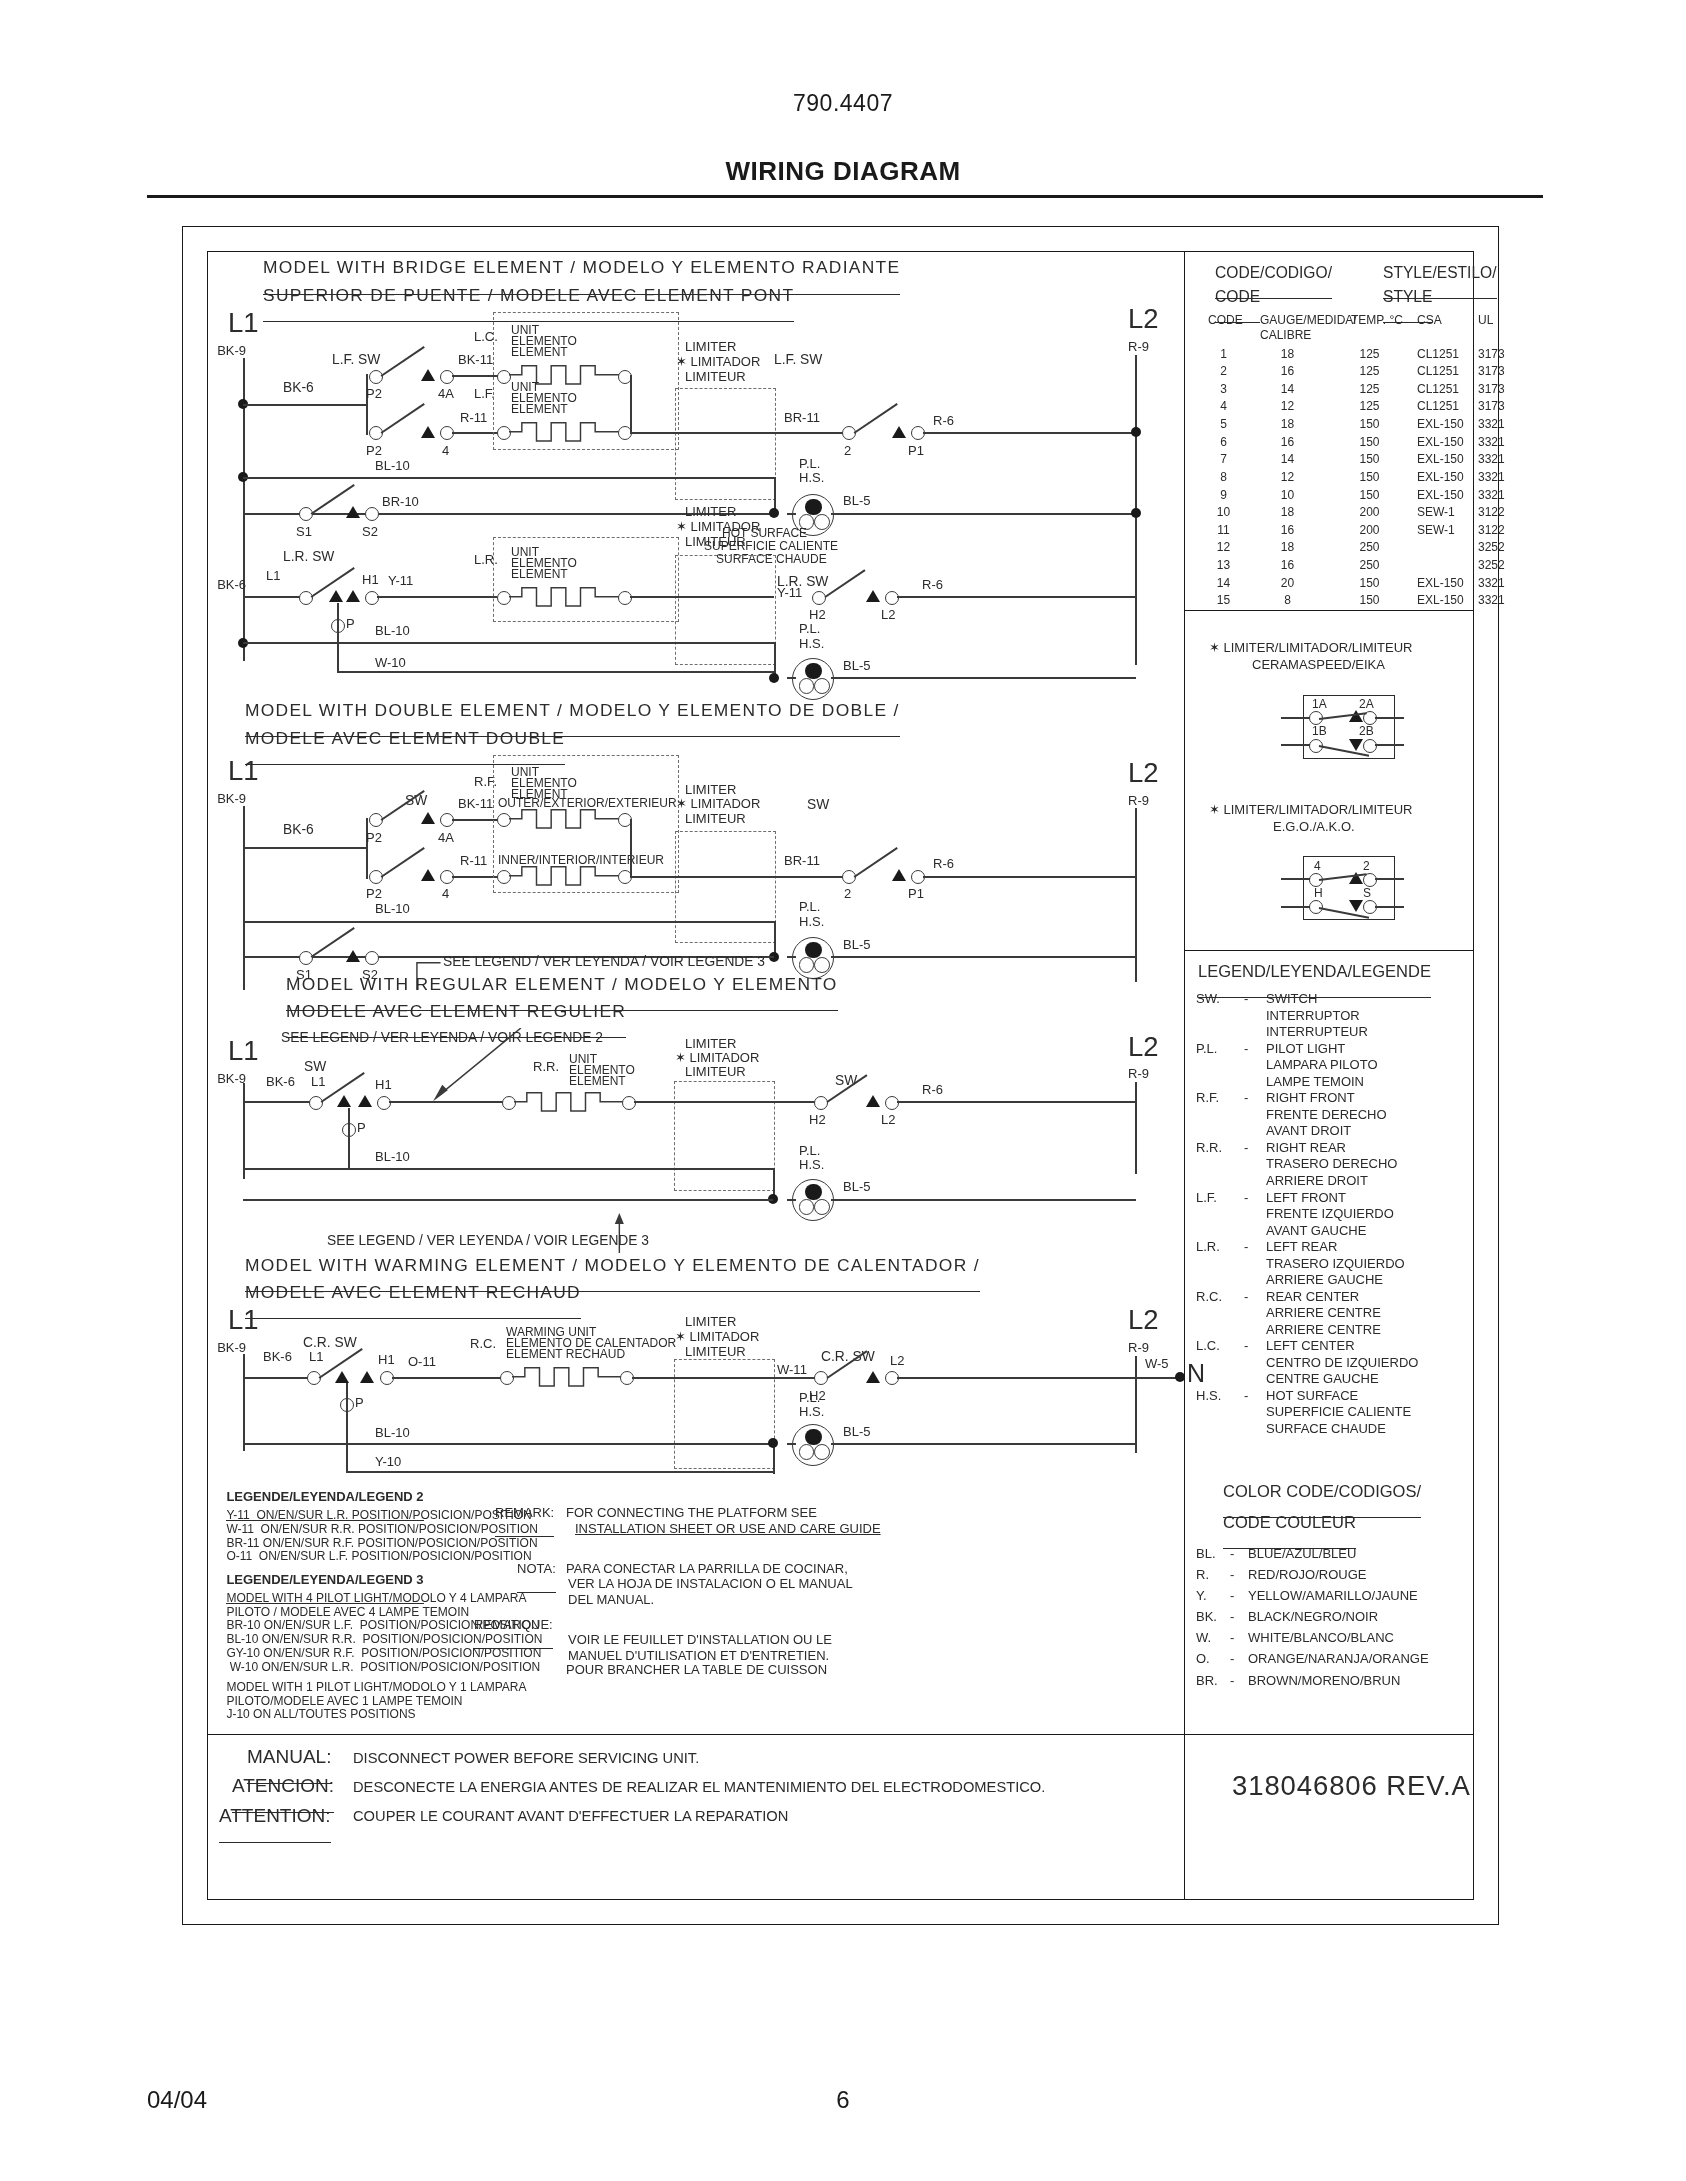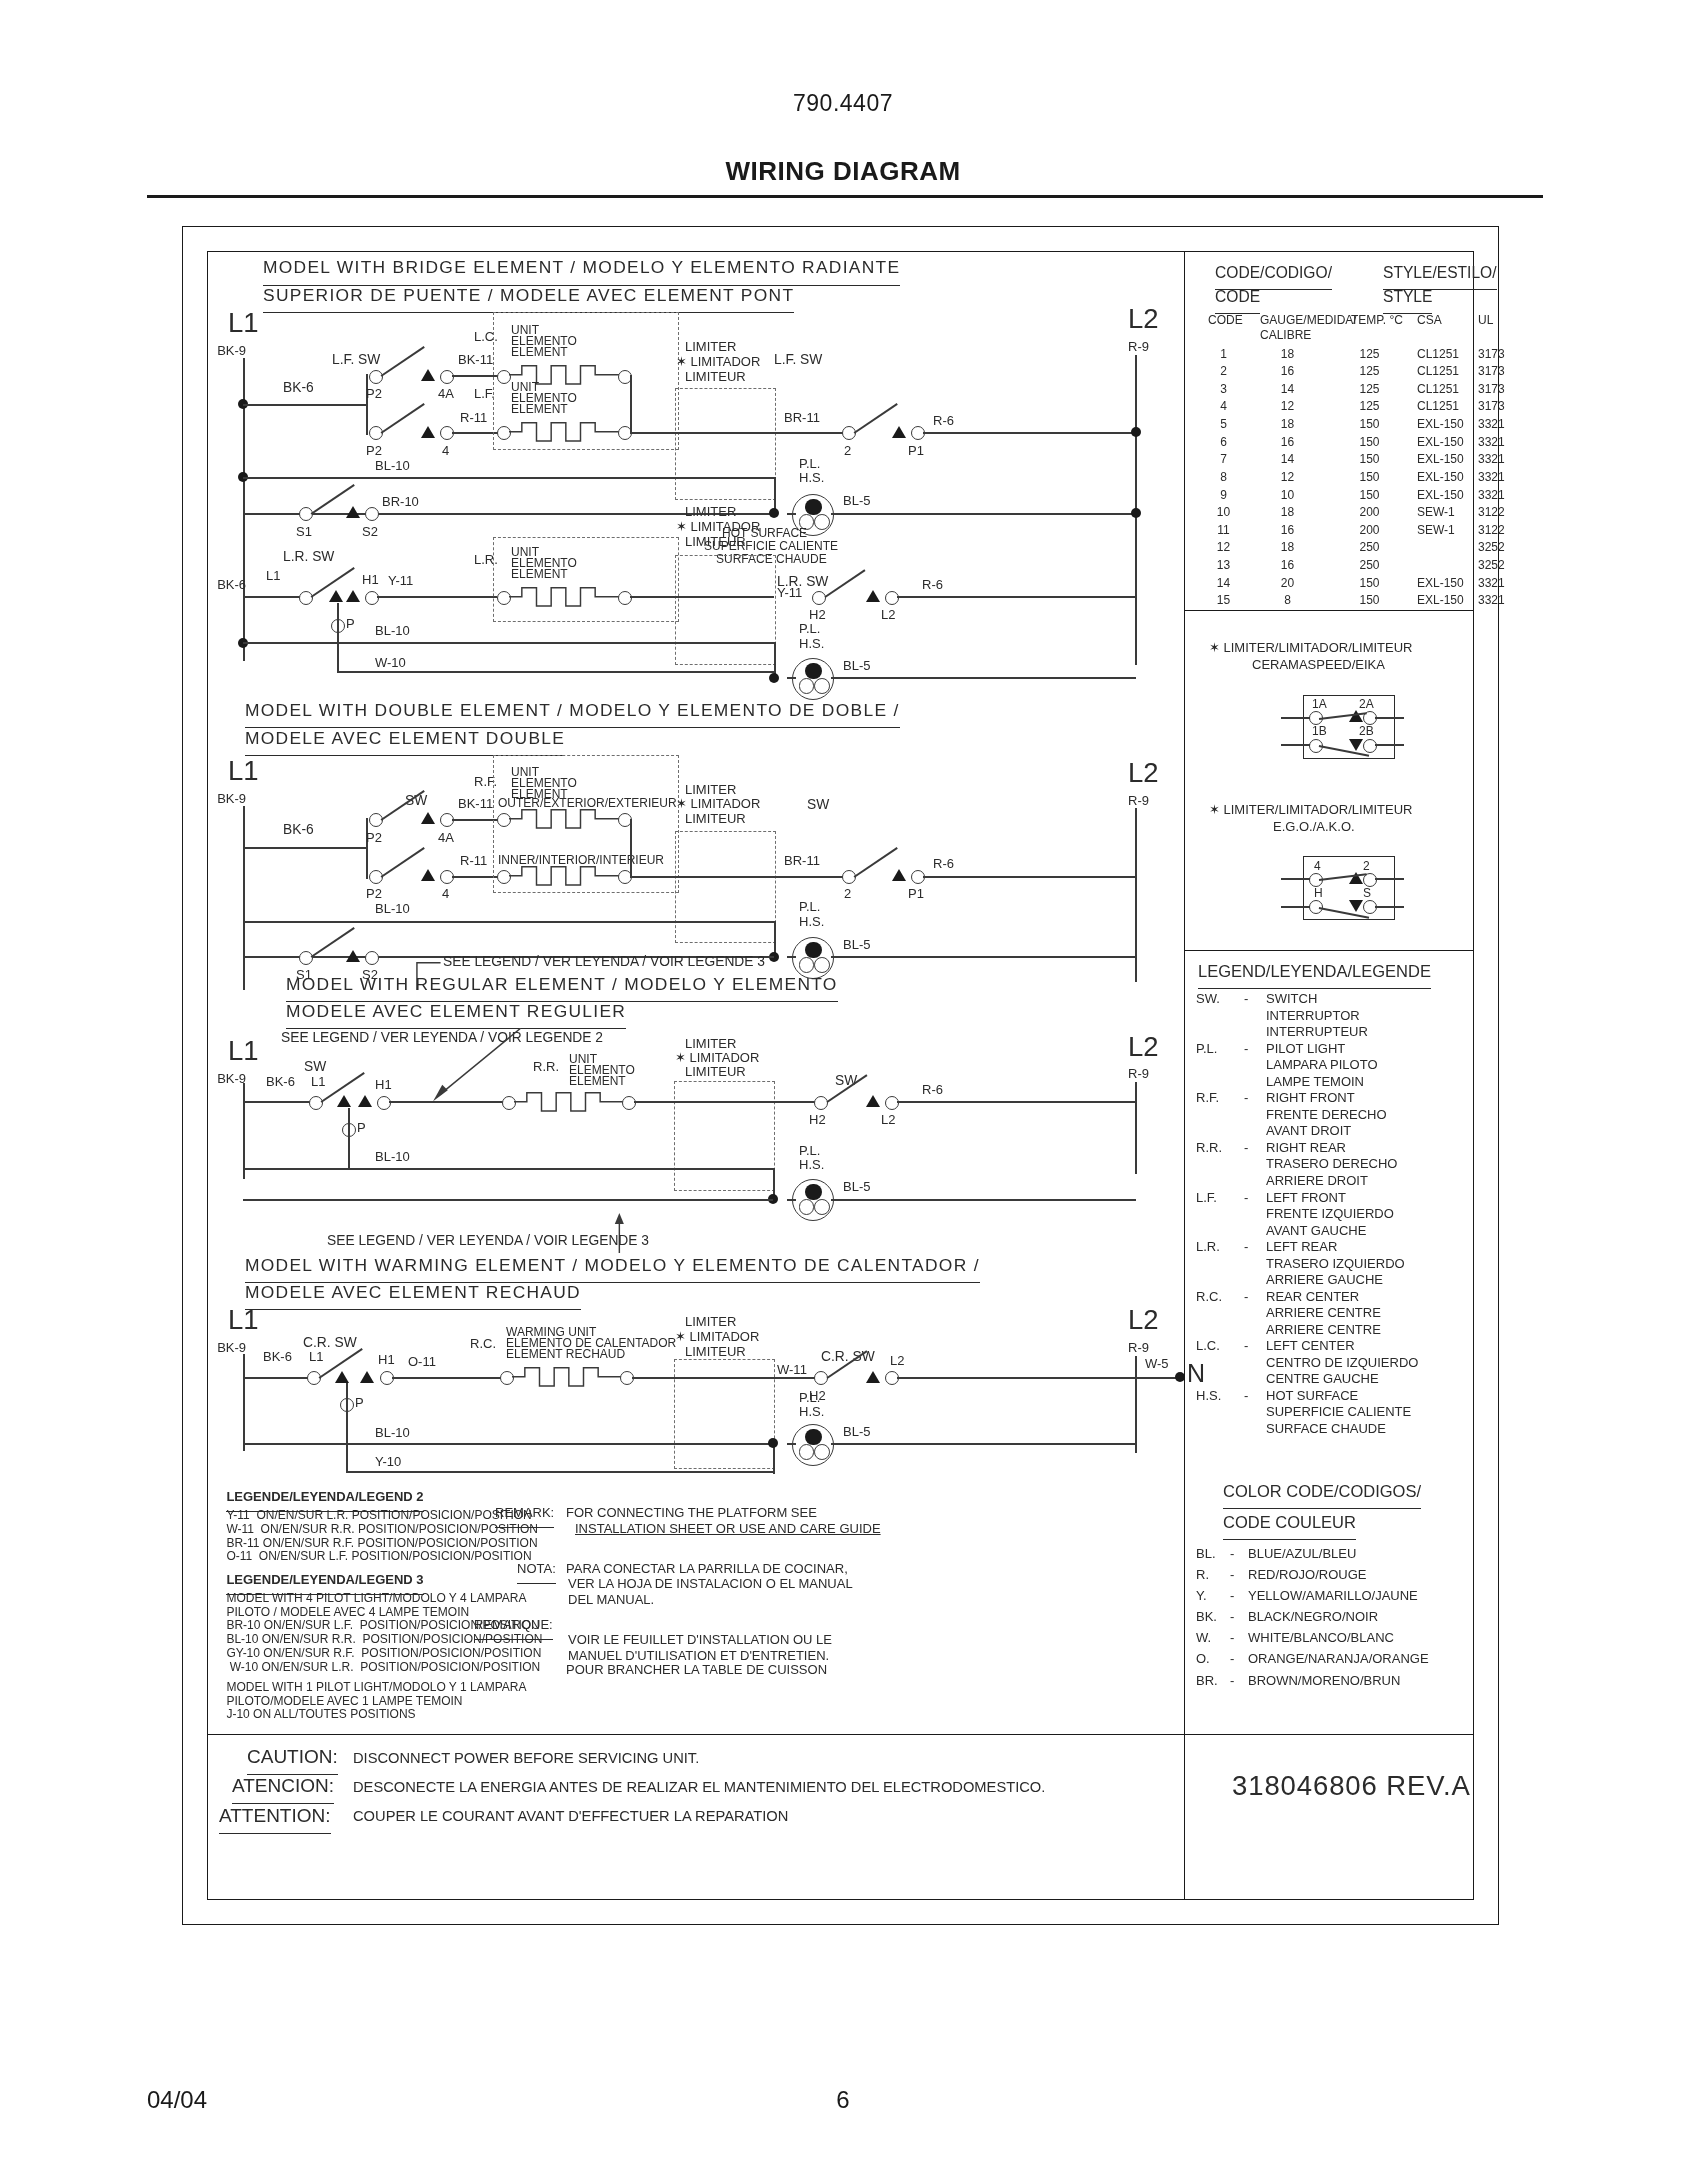--- a/index.html
+++ b/index.html
@@ -12,21 +12,21 @@
   
   .foot-date{position:absolute;top:2086px;left:147px;font-size:24px;}
   .foot-page{position:absolute;top:2086px;left:0;width:1686px;text-align:center;font-size:24px;}
   
   .frame{position:absolute;left:182px;top:226px;width:1315px;height:1697px;border:1.8px solid #1a1a1a;}
   .inner{position:absolute;left:24px;top:24px;width:1265px;height:1647px;border:0.9px solid #1a1a1a;}
   
   .vdiv{position:absolute;left:976px;top:0;width:0.9px;height:1647px;background:#1a1a1a;}
   
   .t{position:absolute;white-space:pre;font-family:"Liberation Sans",sans-serif;color:#2b2b2b;line-height:1;}
-  .u{border-bottom:1.4px solid #2b2b2b;padding-bottom:8px;}
+  .u{border-bottom:1.4px solid #2b2b2b;padding-bottom:17px;}
   .bold{font-weight:bold;}
   
   .wh{position:absolute;height:1.5px;background:#3a3a3a;}
   .wv{position:absolute;width:1.5px;background:#3a3a3a;}
   .dot{position:absolute;width:10px;height:10px;border-radius:50%;background:#1a1a1a;}
   .term{position:absolute;width:12px;height:12px;border-radius:50%;border:1.6px solid #3a3a3a;background:#fff;}
   .tri{position:absolute;width:0;height:0;border-left:7.3px solid transparent;border-right:7.3px solid transparent;border-bottom:12px solid #1a1a1a;}
   .tri-d{position:absolute;width:0;height:0;border-left:7.3px solid transparent;border-right:7.3px solid transparent;border-top:12px solid #1a1a1a;}
   .swbar{position:absolute;height:1.5px;background:#3a3a3a;transform-origin:left center;transform:rotate(-34deg);}
   .dash{position:absolute;border:1.6px dashed #6e6e6e;}
@@ -544,21 +544,21 @@
         <div class="t" style="left:360px;top:1341px;font-size:13px;">DEL MANUAL.</div>
 
         <div class="t u" style="left:266px;top:1366px;font-size:13px;">REMARQUE:</div>
         <div class="t" style="left:358px;top:1366px;font-size:13px;margin-top:45px;">POUR BRANCHER LA TABLE DE CUISSON</div>
         <div class="t" style="left:360px;top:1381px;font-size:13px;">VOIR LE FEUILLET D'INSTALLATION OU LE</div>
         <div class="t" style="left:360px;top:1397px;font-size:13px;">MANUEL D'UTILISATION ET D'ENTRETIEN.</div>
       </div>
 
       <div class="caution-top" style="top:1482px;"></div>
       <div>
-        <div class="t u" style="left:39px;top:1495px;font-size:19px;">CAUTION:</div>
+        <div class="t u" style="left:39px;top:1495px;font-size:19px;">MANUAL:</div>
         <div class="t" style="left:145px;top:1499px;font-size:14.7px;">DISCONNECT POWER BEFORE SERVICING UNIT.</div>
         <div class="t u" style="left:24px;top:1524px;font-size:19px;">ATENCION:</div>
         <div class="t" style="left:145px;top:1528px;font-size:14.7px;">DESCONECTE LA ENERGIA ANTES DE REALIZAR EL MANTENIMIENTO DEL ELECTRODOMESTICO.</div>
         <div class="t u" style="left:11px;top:1554px;font-size:19px;">ATTENTION:</div>
         <div class="t" style="left:145px;top:1557px;font-size:14.7px;">COUPER LE COURANT AVANT D'EFFECTUER LA REPARATION</div>
       </div>
 
       <div>
         <div class="t u" style="left:1007px;top:13px;font-size:15.6px;">CODE/CODIGO/</div>
         <div class="t u" style="left:1007px;top:37px;font-size:15.6px;">CODE</div>

